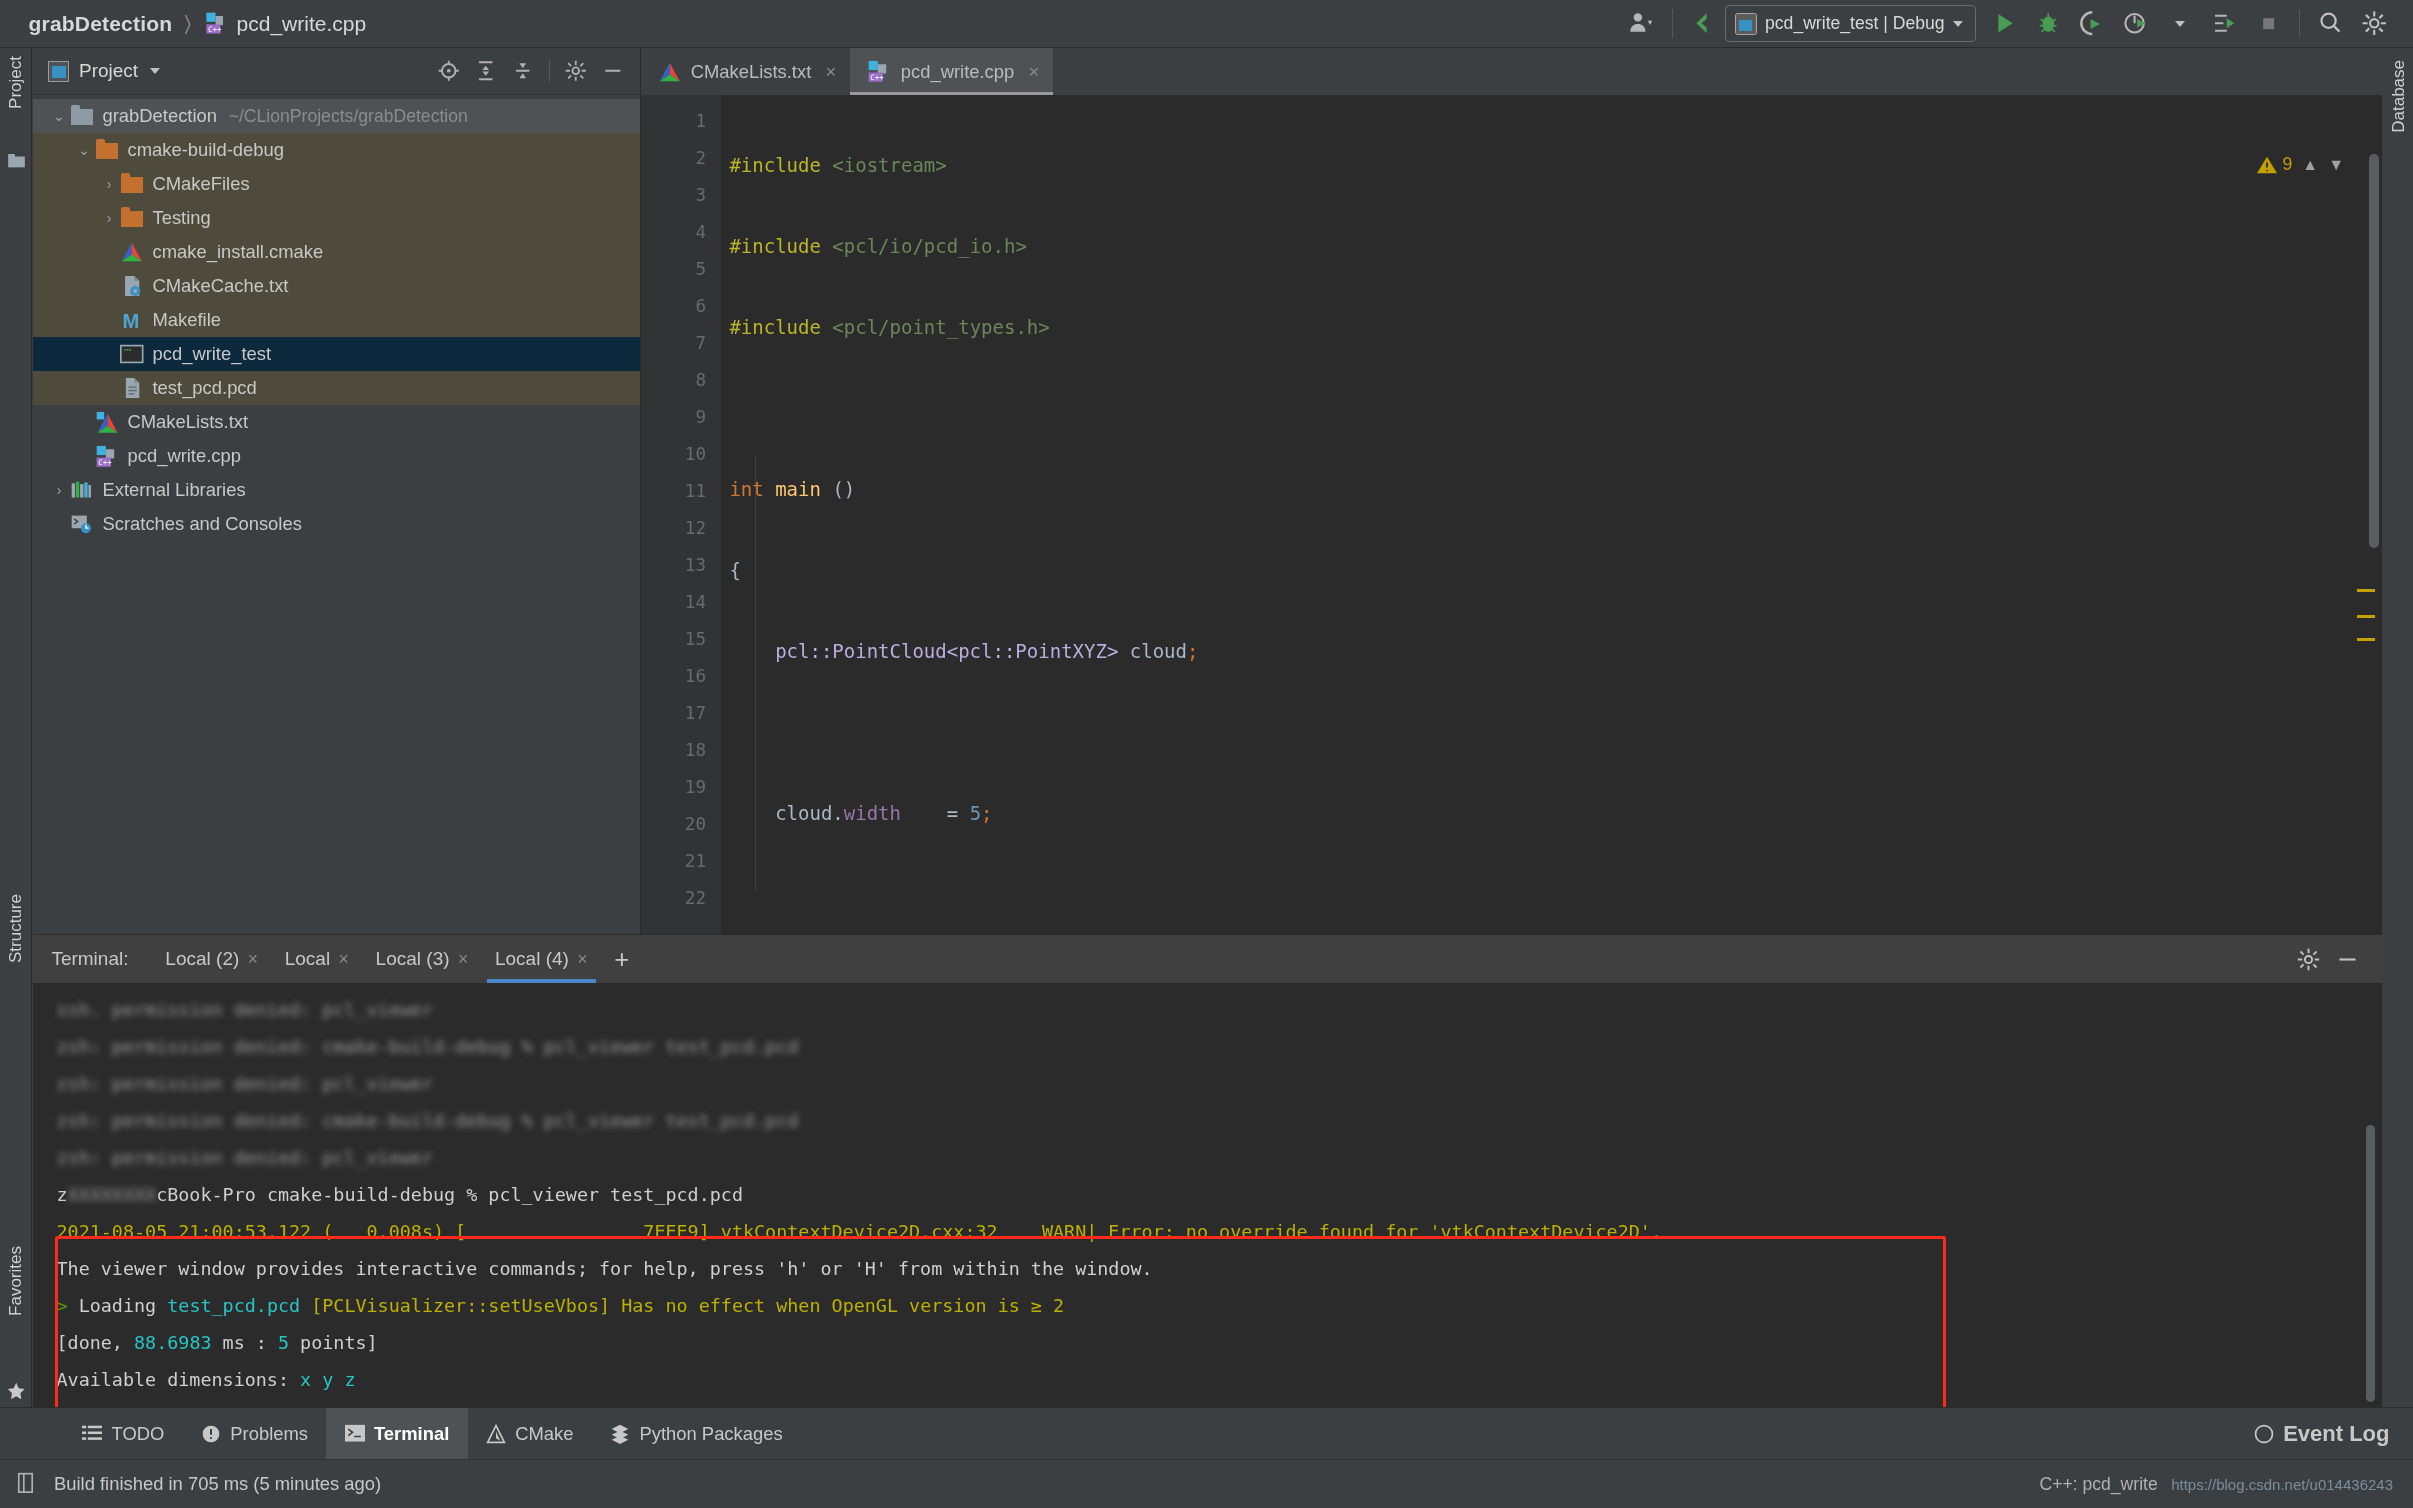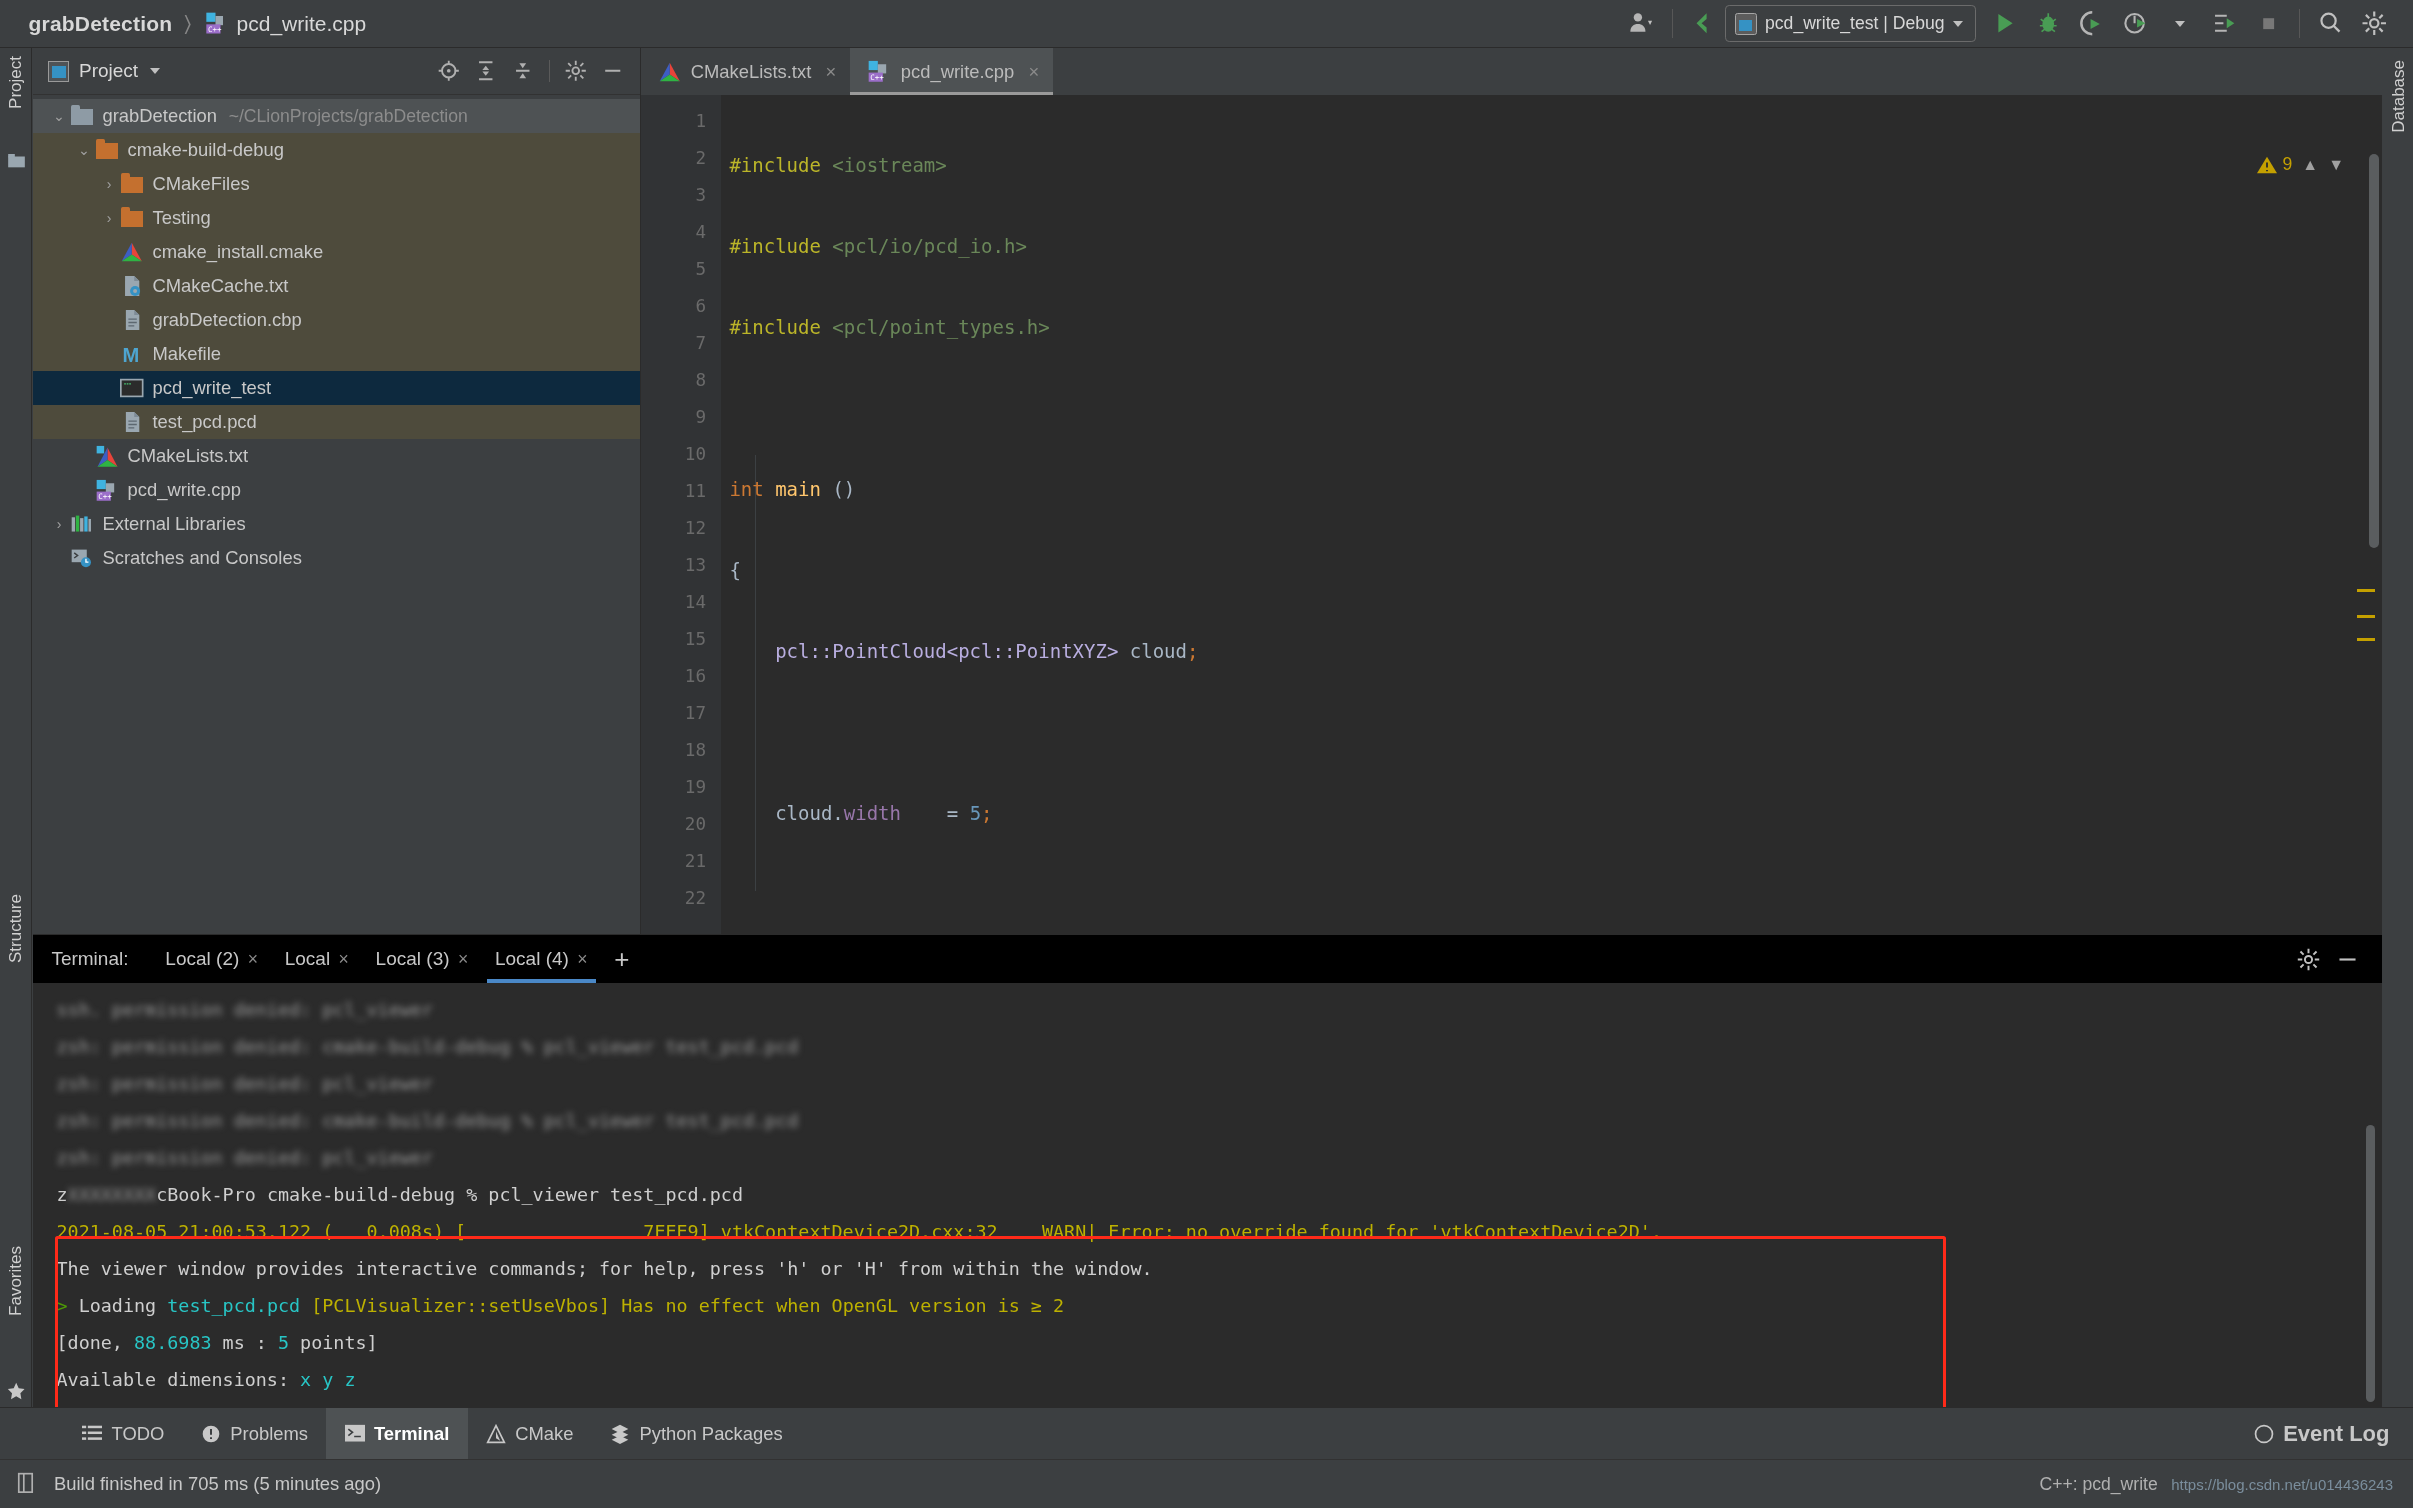--- a/index.html
+++ b/index.html
@@ -164,21 +164,21 @@
     position: absolute; right: 3.4px; top: 59px; width: 10px; height: 394px;
     background: #5a5d5f; border-radius: 5px;
   }
 
   
   .terminal {
     position: absolute; left: 33px; top: 934px; width: 2349px; height: 499px;
     background: #2b2b2b;
   }
   .termtabs {
-    height: 49px; background: #000000; display: flex; align-items: center;
+    height: 49px; background: #404040; display: flex; align-items: center;
     padding-left: 18.4px; gap: 0; border-top: 0.8px solid #2b2b2b;
   }
   .termtabs-label { color: #c8c8c8; font-size: 19px; margin-right: 23.5px; }
   .ttab {
     display: flex; align-items: center; gap: 8.4px; padding: 0 13.4px; height: 49px;
     color: #c8c8c8; font-size: 19px; position: relative;
   }
   .ttab.active::after {
     content: ""; position: absolute; left: 5px; right: 5px; bottom: 0; height: 4.2px; background: #4a88c7;
   }
@@ -443,31 +443,20 @@
           <svg width="23.5" height="22" viewBox="0 0 28 26">
             <path d="M6 1h11l6 6v18H6z" fill="#9aa7b0"></path>
             <path d="M17 1v6h6z" fill="#7e8b95"></path>
             <circle cx="18" cy="19" r="6" fill="#3592c4"></circle>
             <circle cx="18" cy="19" r="2.4" fill="#9aa7b0"></circle>
           </svg>
         </span>
         <span class="tlabel">CMakeCache.txt</span>
       </div>
 
-      <div class="trow hl-build">
-        <span style="width:87px;flex:0 0 87px;"></span>
-        <span class="ticon">
-          <svg width="23.5" height="22" viewBox="0 0 28 26">
-            <path d="M7 1h10l6 6v18H7z" fill="#9aa7b0"></path>
-            <path d="M17 1v6h6z" fill="#7e8b95"></path>
-            <path d="M10 12h10 M10 16h10 M10 20h7" stroke="#5d6870" stroke-width="1.6"></path>
-          </svg>
-        </span>
-        <span class="tlabel">grabDetection.cbp</span>
-      </div>
 
       <div class="trow hl-build">
         <span style="width:87px;flex:0 0 87px;"></span>
         <span class="ticon">
           <svg width="23.5" height="22" viewBox="0 0 28 26" style="font-size:22px">
             <text x="3" y="22" font-size="24" font-weight="bold" fill="#4ea5d0" font-family="sans-serif">M</text>
           </svg>
         </span>
         <span class="tlabel">Makefile</span>
       </div>

